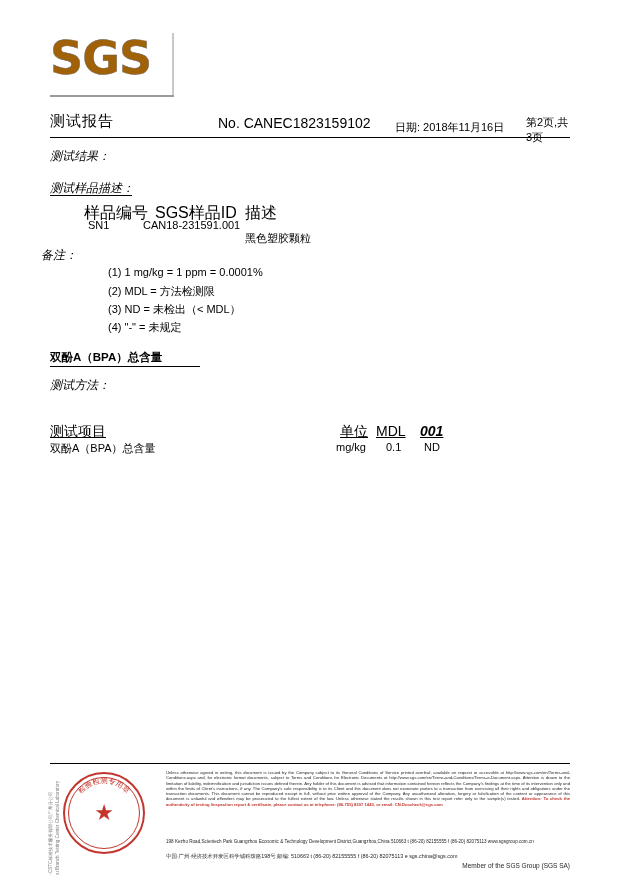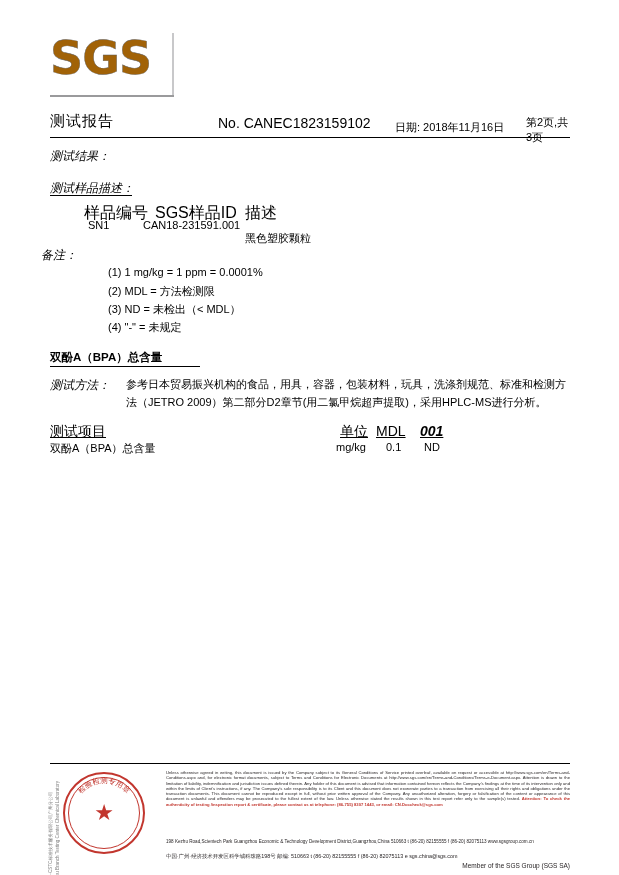--- a/index.html
+++ b/index.html
@@ -342,22 +342,20 @@
   <div class="lbl remark-label">备注：</div>
   <div class="remark-item r1">(1) 1 mg/kg = 1 ppm = 0.0001%</div>
   <div class="remark-item r2">(2) MDL = 方法检测限</div>
   <div class="remark-item r3">(3) ND = 未检出（&lt; MDL）</div>
   <div class="remark-item r4">(4) "-" = 未规定</div>
 
   <div class="section-head">双酚A（BPA）总含量</div>
   <div class="section-head-underline"></div>
 
   <div class="lbl method-label">测试方法：</div>
-  <div class="method-l1">参考日本贸易振兴机构的食品，用具，容器，包装材料，玩具，洗涤剂规范、标准和检测方</div>
-  <div class="method-l2">法（JETRO 2009）第二部分D2章节(用二氯甲烷超声提取)，采用HPLC-MS进行分析。</div>
 
   <div class="res-hdr rh-item">测试项目</div>
   <div class="res-hdr rh-unit">单位</div>
   <div class="res-hdr rh-mdl">MDL</div>
   <div class="res-hdr rh-s001">001</div>
 
   <div class="res-cell rr-item">双酚A（BPA）总含量</div>
   <div class="res-cell rr-unit">mg/kg</div>
   <div class="res-cell rr-mdl">0.1</div>
   <div class="res-cell rr-val">ND</div>

